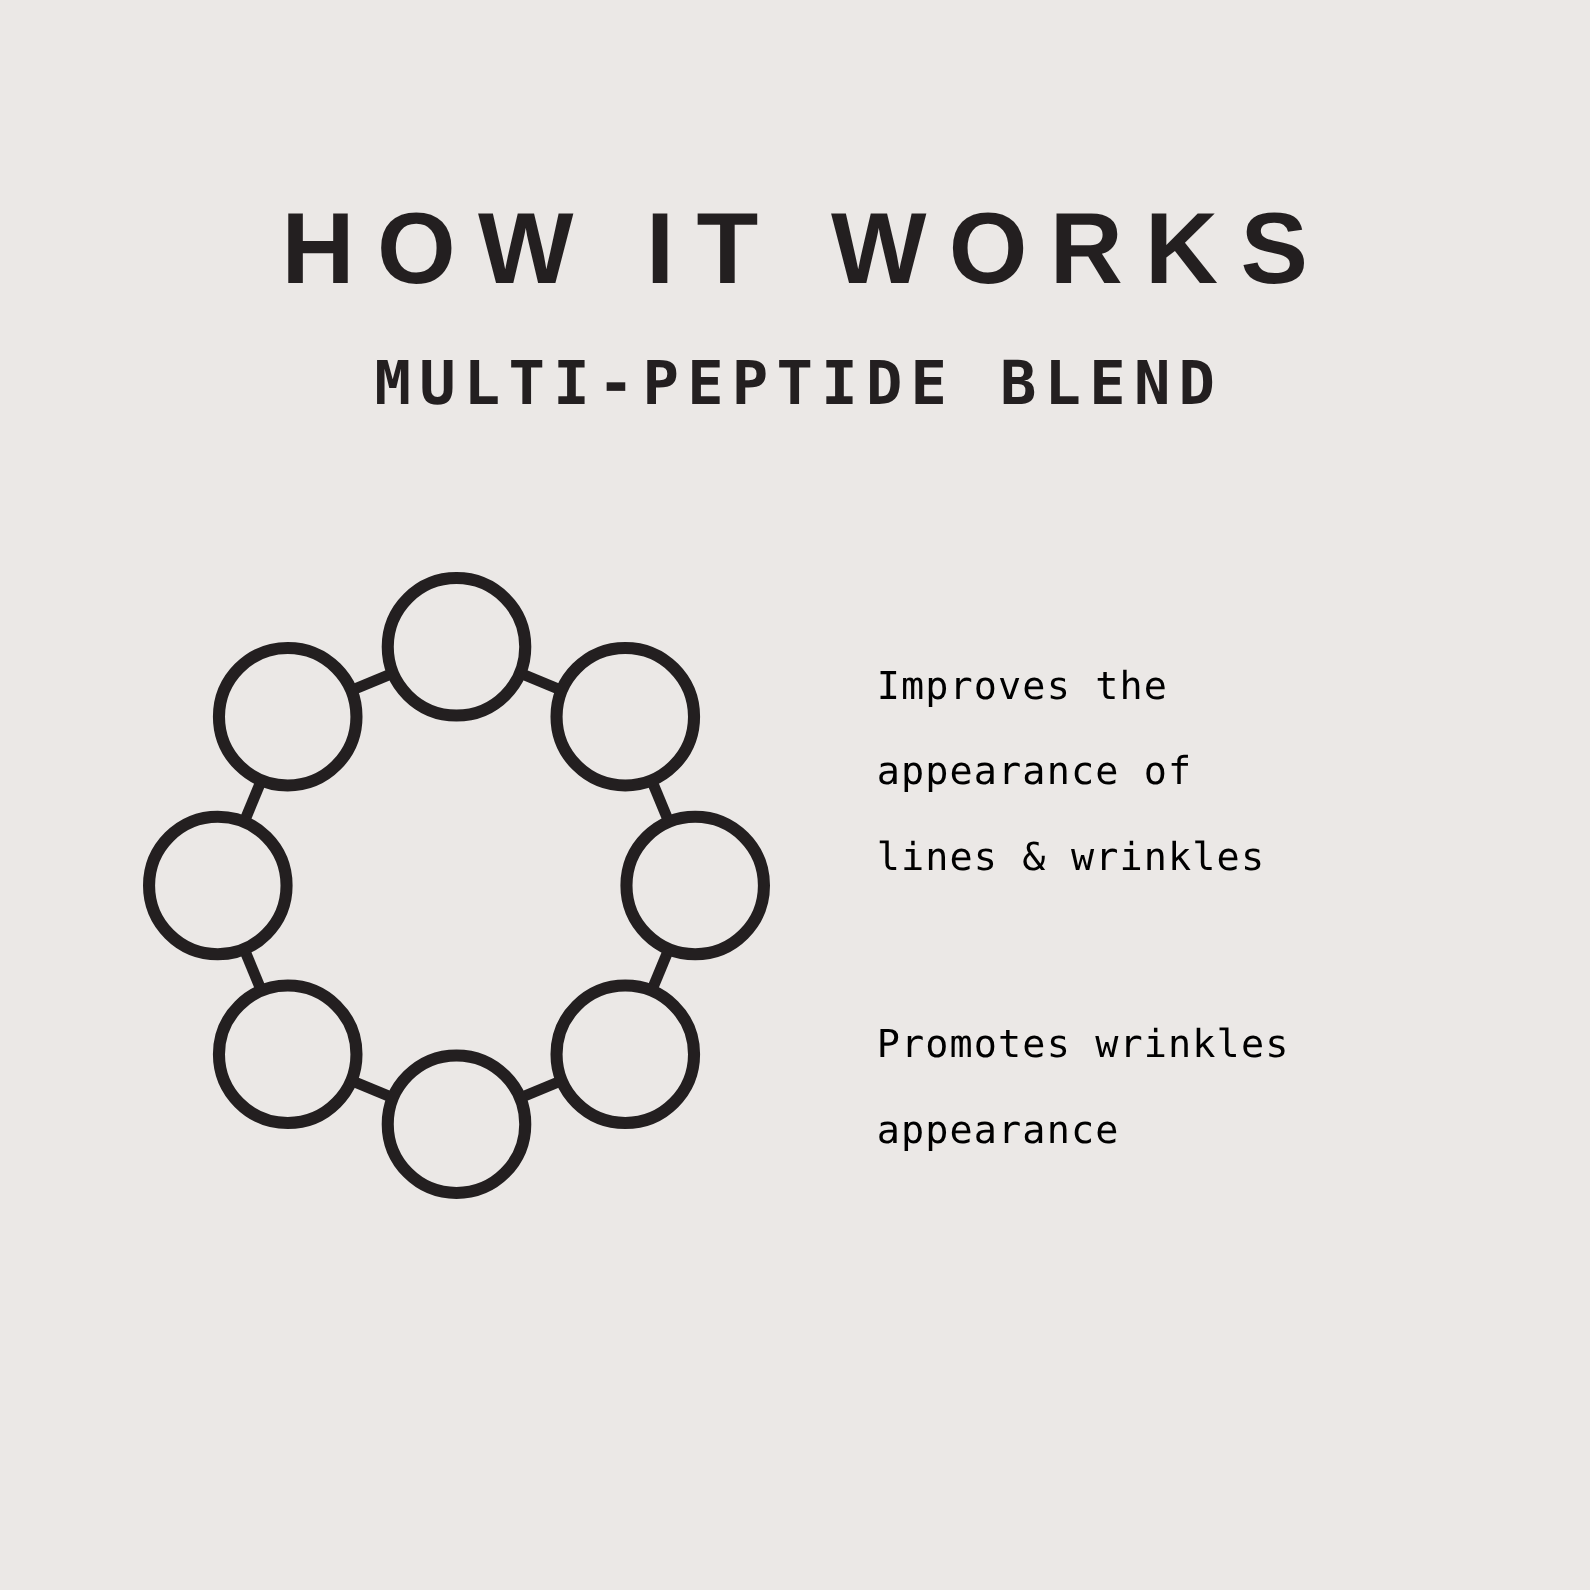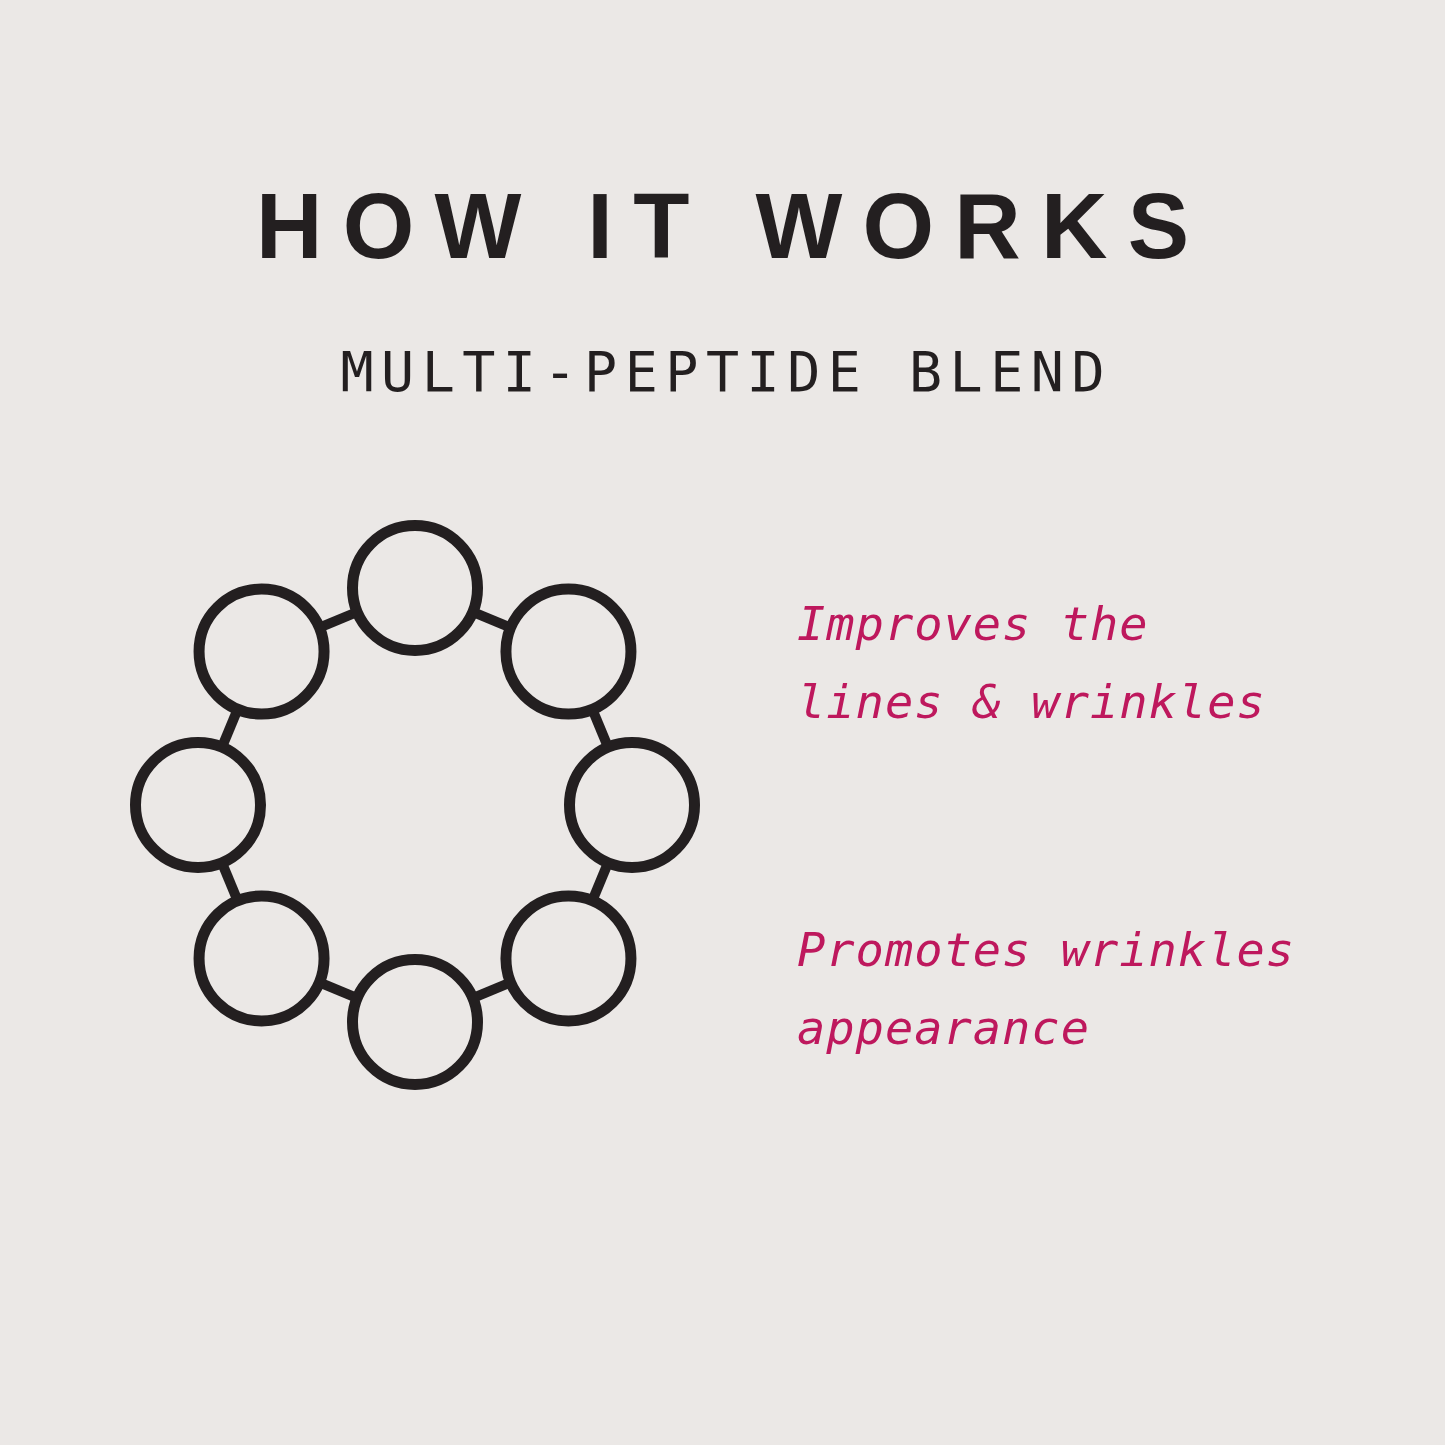--- a/index.html
+++ b/index.html
@@ -30,45 +30,43 @@
     color: #231F20;
     white-space: nowrap;
   }
   .subtitle {
     position: absolute;
     top: 318px;
     left: 0;
     right: 0;
     text-align: center;
     font-family: "DejaVu Sans Mono", "Liberation Mono", monospace;
-    font-weight: 400;
+    font-weight: 700;
     font-size: 55px;
     line-height: 1.1;
     letter-spacing: 7.5px;
     text-indent: 7.5px;
     color: #231F20;
     white-space: nowrap;
-    margin-top: 24px;
   }
   .ring-svg {
     position: absolute;
     top: 0;
     left: 0;
   }
   .benefit {
     position: absolute;
     left: 797px;
     font-family: "DejaVu Sans Mono", "Liberation Mono", monospace;
     font-weight: 400;
-    font-size: 47px;
+    font-size: 35px;
     line-height: 78px;
     letter-spacing: 1px;
-    color: #be185d;
+    color: #000000;
     white-space: nowrap;
-    font-style: italic;
   }
   .benefit-1 { top: 585px; }
   .benefit-2 { top: 911px; }
 </style>
 </head>
 <body>
 
 <div class="canvas" style="background: rgb(235, 232, 230); color: rgb(35, 31, 32);">
 
   <div class="title">HOW IT WORKS</div>
@@ -89,20 +87,21 @@
       <circle cx="632" cy="805" r="62.5" fill="#EBE8E6" stroke="#231F20" stroke-width="11"></circle>
       <circle cx="568.4421715174808" cy="958.4421715174808" r="62.5" fill="#EBE8E6" stroke="#231F20" stroke-width="11"></circle>
       <circle cx="415" cy="1022" r="62.5" fill="#EBE8E6" stroke="#231F20" stroke-width="11"></circle>
       <circle cx="261.5578284825192" cy="958.4421715174808" r="62.5" fill="#EBE8E6" stroke="#231F20" stroke-width="11"></circle>
       <circle cx="198" cy="805" r="62.5" fill="#EBE8E6" stroke="#231F20" stroke-width="11"></circle>
       <circle cx="261.55782848251914" cy="651.5578284825192" r="62.5" fill="#EBE8E6" stroke="#231F20" stroke-width="11"></circle>
     </svg>
 
   <div class="benefit benefit-1">
     <div>Improves the</div>
+    <div>appearance of</div>
     <div>lines &amp; wrinkles</div>
   </div>
 
   <div class="benefit benefit-2">
     <div>Promotes wrinkles</div>
     <div>appearance</div>
   </div>
 
 </div>
 

